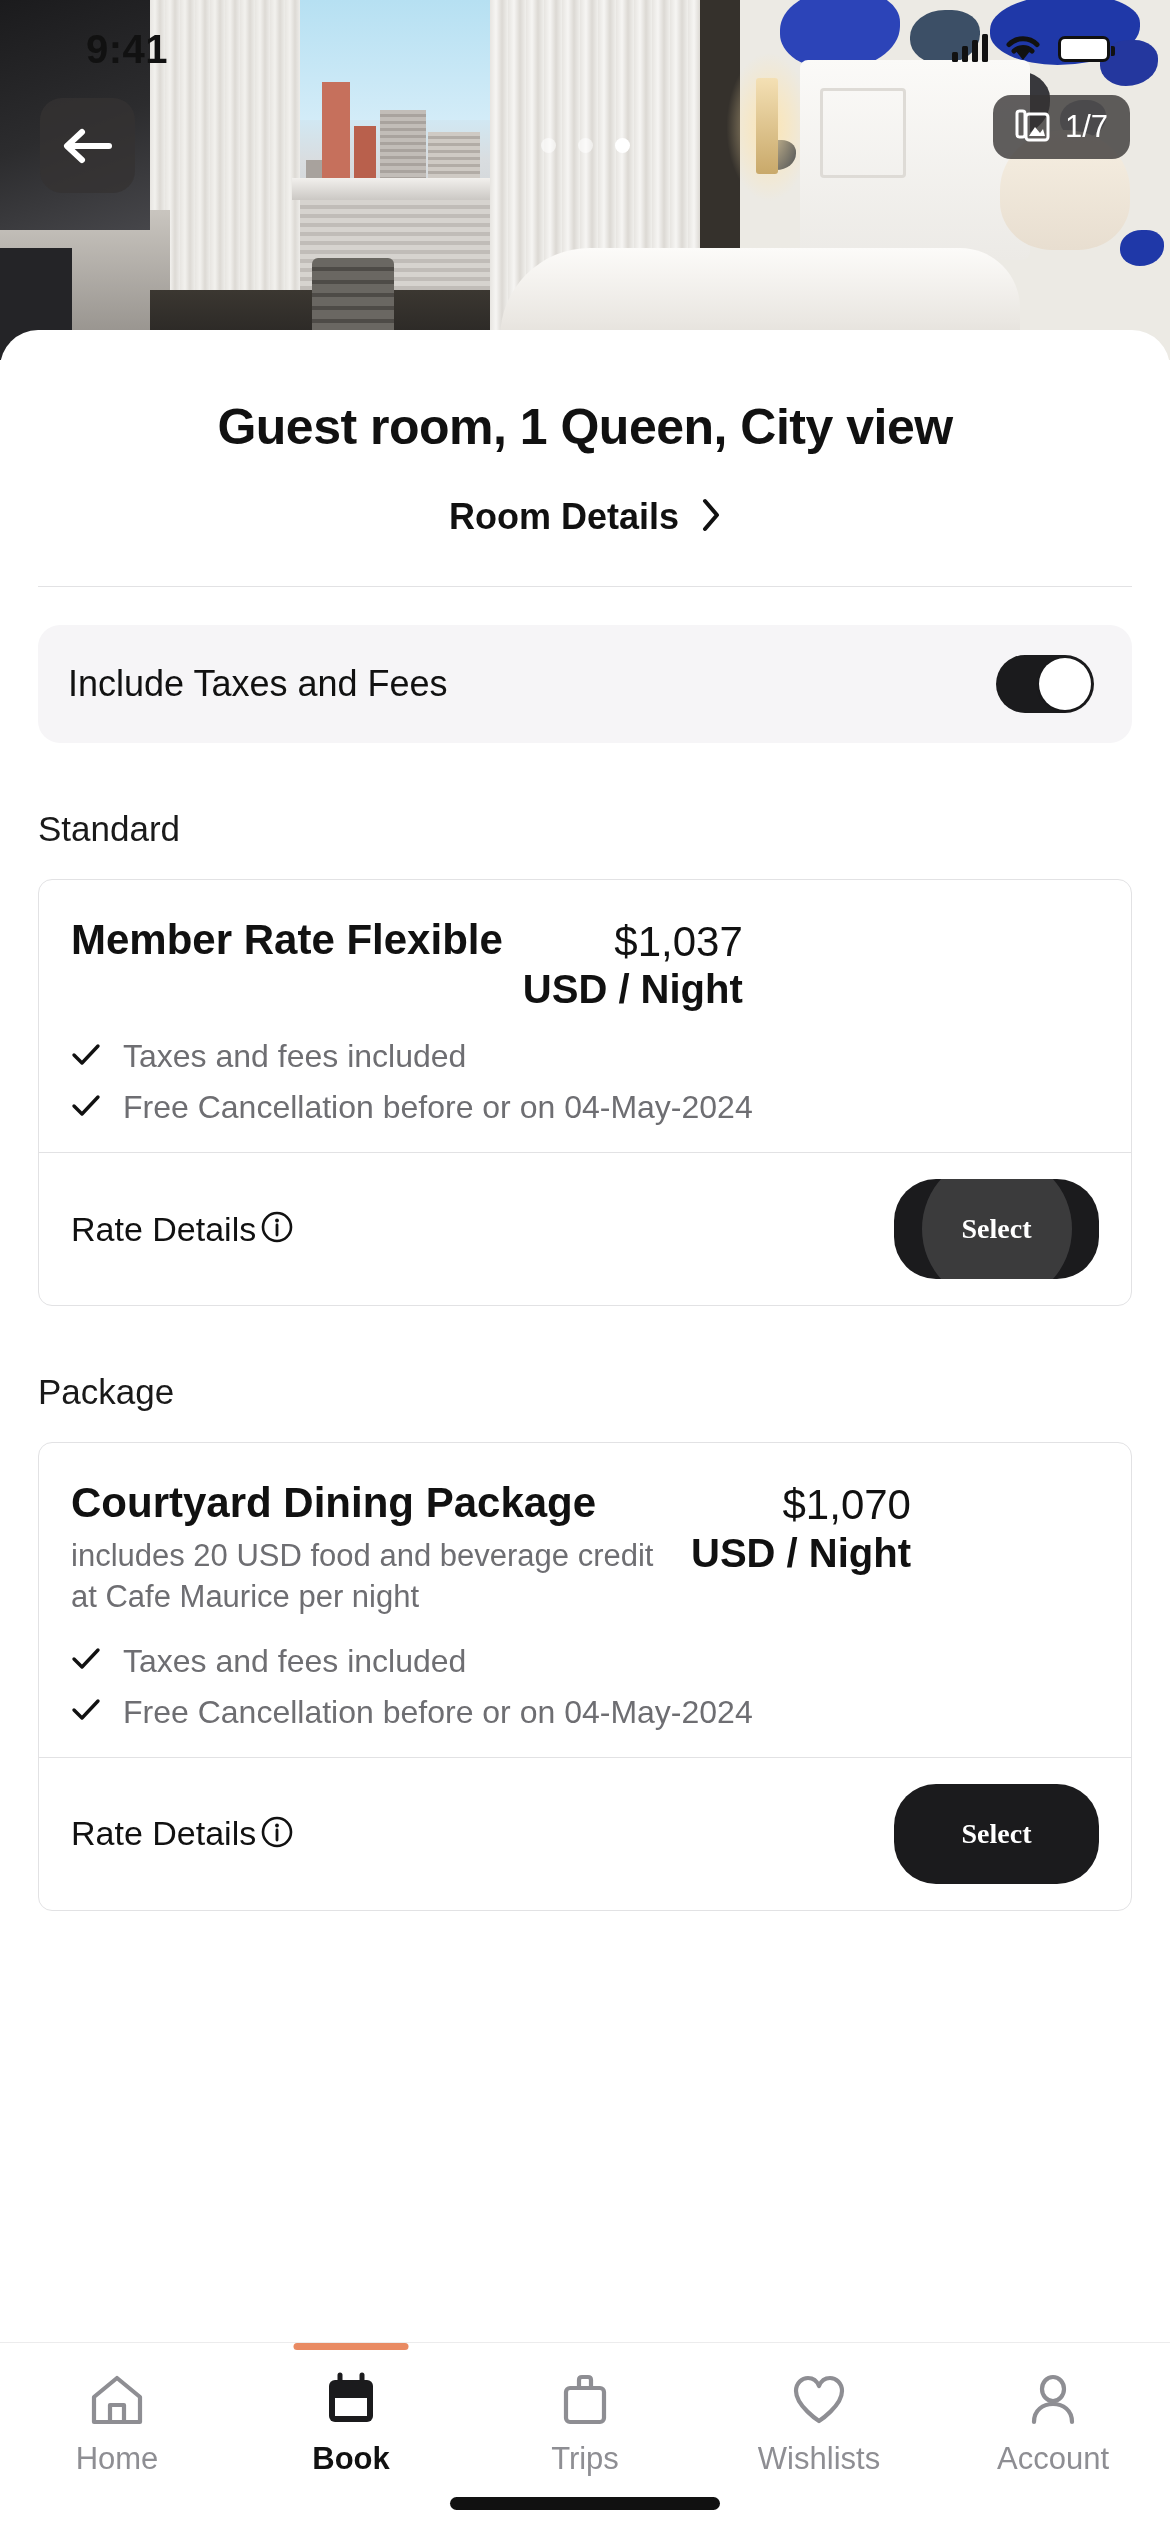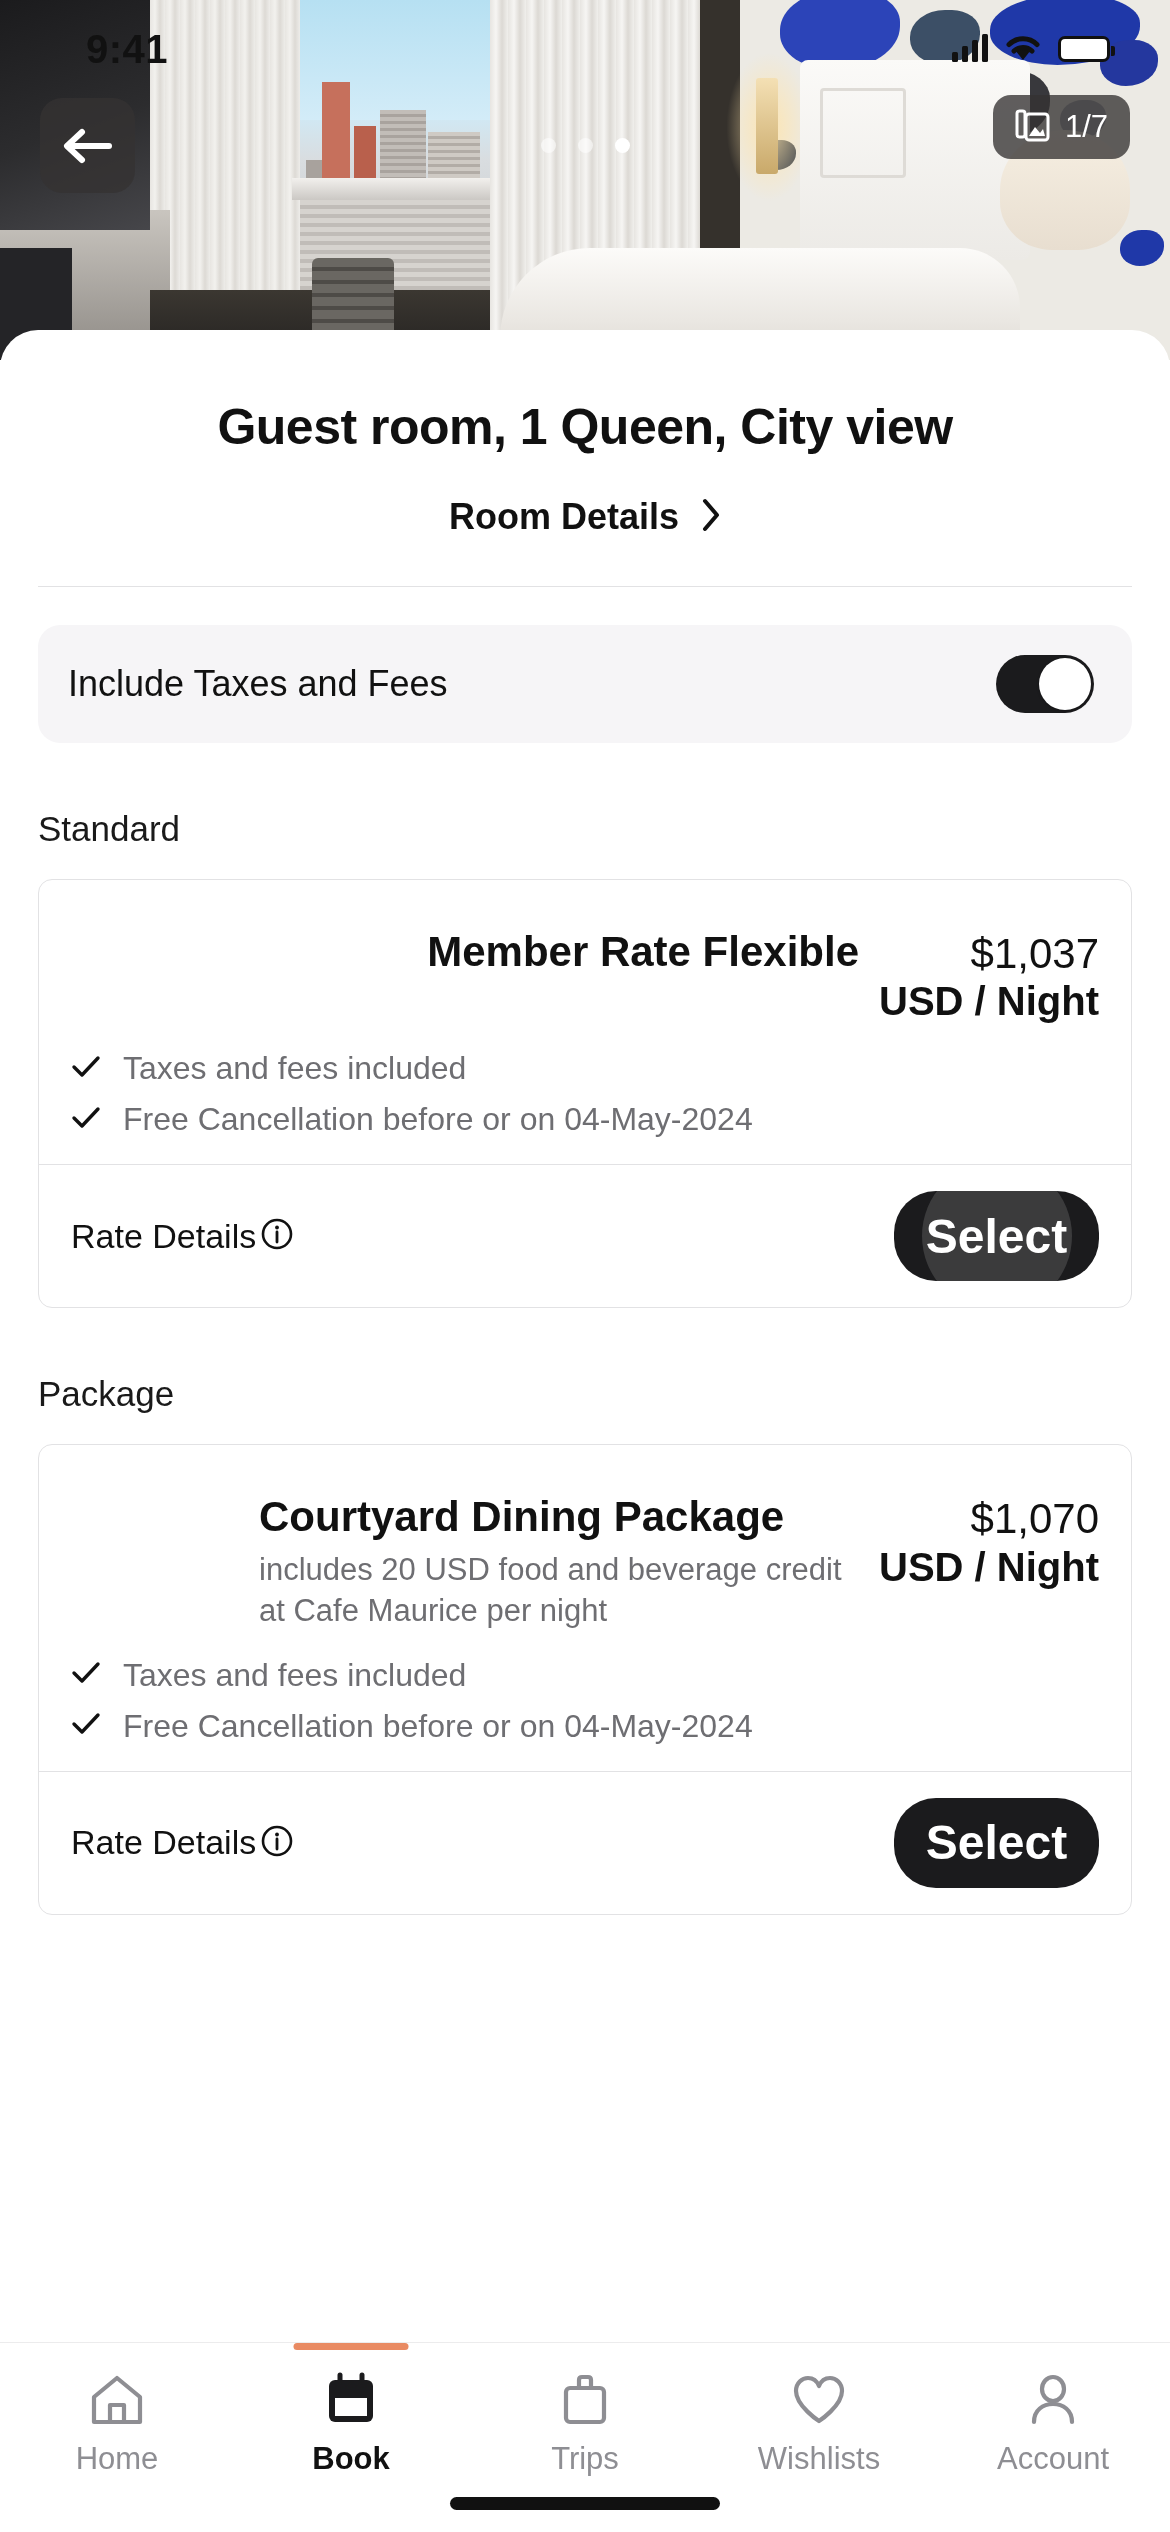--- a/index.html
+++ b/index.html
@@ -236,23 +236,22 @@
 
   .rate-card {
     margin:30px 38px 0 38px;
     border:1px solid #e2e2e4;
     border-radius:14px;
     background:#fff;
     overflow:hidden;
   }
   .rate-body { padding:36px 32px 26px 32px; }
   .rate-top {
-    display:flex; justify-content:flex-end; align-items:flex-start;
+    display:flex; justify-content:flex-start; align-items:flex-start;
     gap:20px;
-    margin-top:12px;
   }
   .rate-name {
     font-size:42px; font-weight:700; color:#111; line-height:1.12;
   }
   .rate-desc {
     font-size:31px; color:#6e6e72; line-height:1.3; margin-top:10px;
     max-width:600px;
   }
   .price-col { text-align:right; flex:0 0 auto; padding-top:2px; }
   .price {
@@ -281,23 +280,23 @@
   }
   .rate-details-link {
     display:flex; align-items:center; gap:4px;
   }
   .rate-details-label { font-size:34px; color:#111; }
   .info-icon { display:block; }
 
   .select-btn {
     background:#1b1b1d; color:#fff;
     border:none; border-radius:42px;
-    height:90px; min-width:205px;
-    font-size:48px; font-weight:700;
-    font-family:Liberation Sans, sans-serif;
+    height:100px; min-width:205px;
+    font-size:28px; font-weight:700;
+    font-family:Liberation Serif, serif;
     display:flex; align-items:center; justify-content:center;
     position:relative; overflow:hidden;
     cursor:pointer;
   }
   .select-btn.pressed::before {
     content:''; position:absolute;
     left:50%; top:50%; transform:translate(-50%,-50%);
     width:150px; height:150px; border-radius:50%;
     background:rgba(255,255,255,.14);
   }

